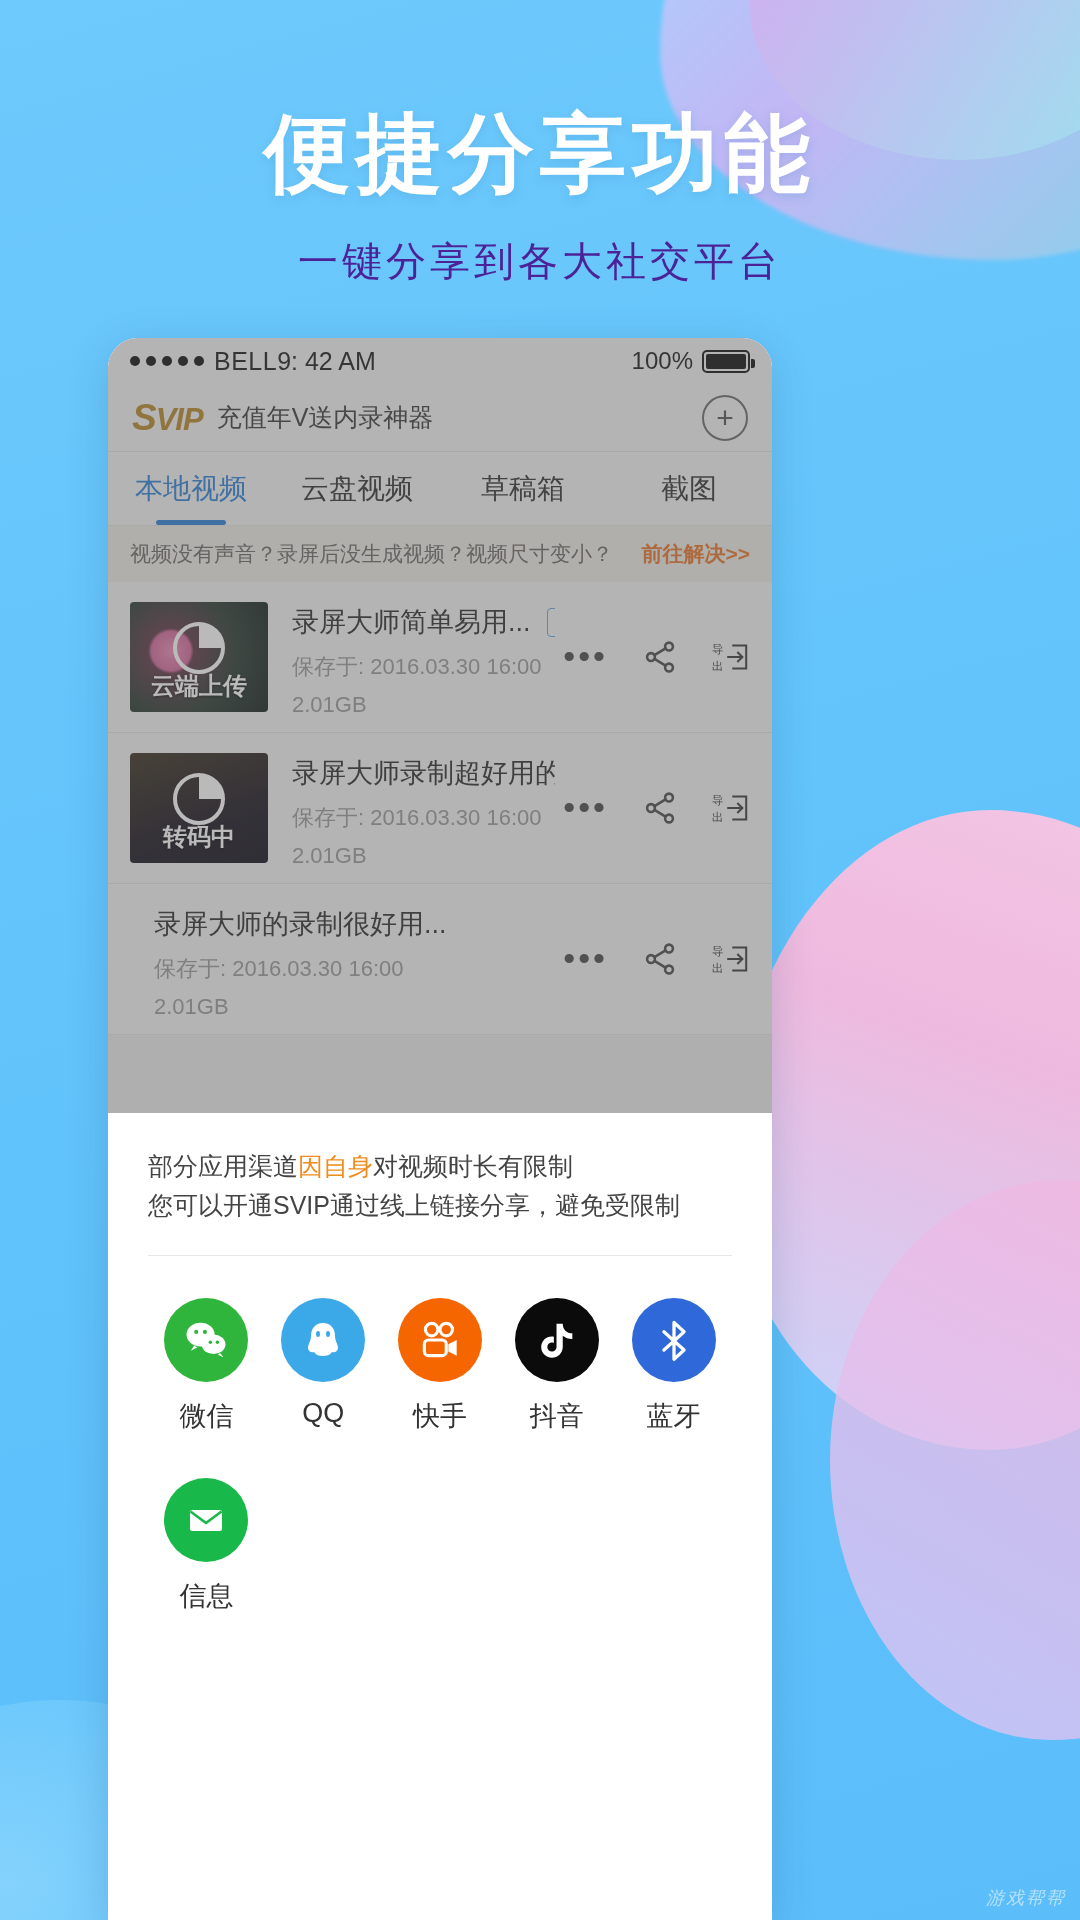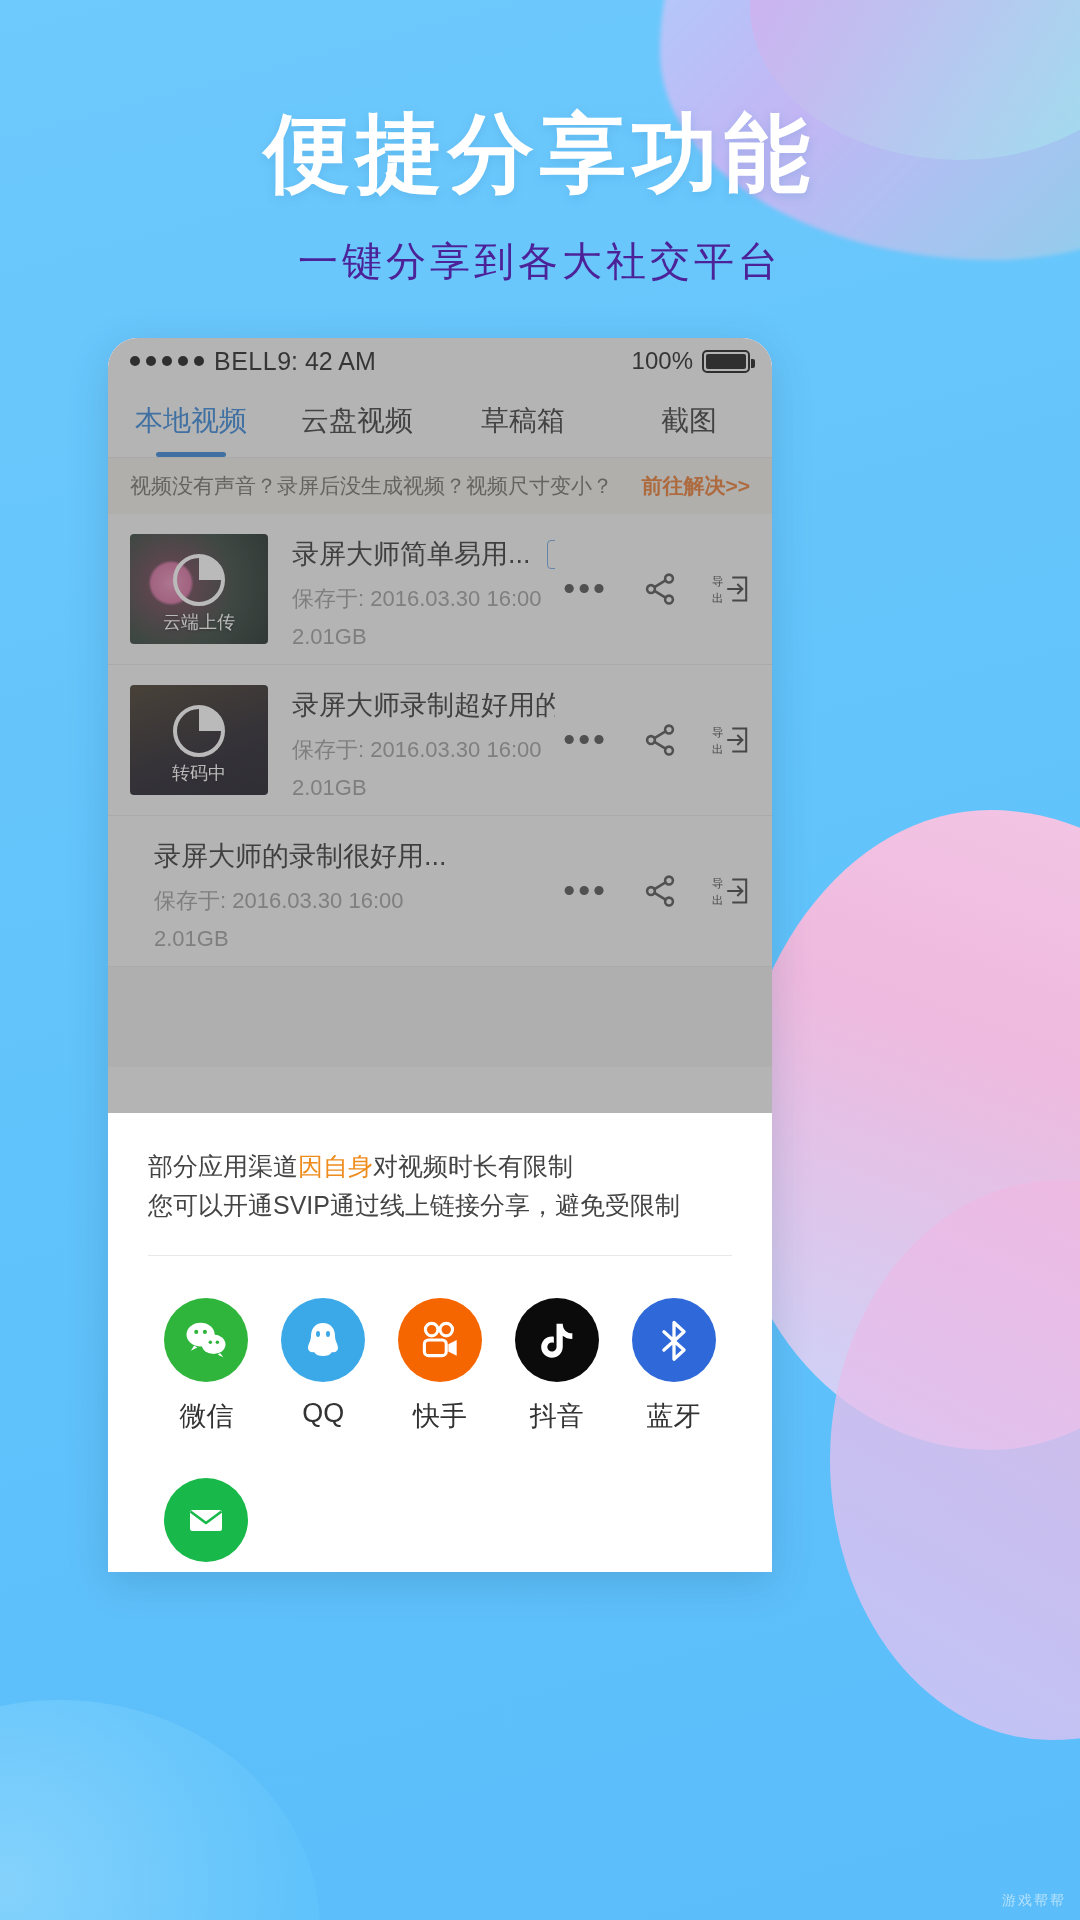--- a/index.html
+++ b/index.html
@@ -73,21 +73,21 @@
     font-size: 40px;
     color: #4c1d95;
     letter-spacing: 4px;
     opacity: .97;
   }
 
   
   .phone {
     position: absolute;
     left: 108px; top: 338px;
-    width: 664px; height: 1234px;
+    width: 664px; height: 1582px;
     border-radius: 30px 30px 0 0;
     overflow: hidden;
     background: #c4b5fd;
     box-shadow: 0 10px 40px rgba(20,60,100,.18);
     z-index: 6;
   }
 
   
   .app-area {
     position: relative;
@@ -212,21 +212,21 @@
   }
   .thumb .playbtn::after {
     content: ""; display: block;
     border-left: 17px solid #fff;
     border-top: 10px solid transparent;
     border-bottom: 10px solid transparent;
     margin-left: 5px;
   }
   .thumb-label {
     position: absolute; left: 0; right: 0; bottom: 10px;
-    text-align: center; color: #fff; font-size: 18px; font-weight: normal;
+    text-align: center; color: #fff; font-size: 24px; font-weight: bold;
     text-shadow: 0 1px 3px rgba(0,0,0,.7);
   }
   .thumb-dur {
     position: absolute; left: 50%; bottom: 8px; transform: translateX(-50%);
     background: rgba(25,25,25,.72); color: #fff;
     font-size: 22px; padding: 3px 14px; border-radius: 16px;
     font-weight: bold; letter-spacing: .5px;
   }
   .vmeta { flex: 1; padding-left: 24px; padding-top: 2px; min-width: 0; }
   .vtitle {
@@ -276,22 +276,22 @@
   .share-label { margin-top: 16px; font-size: 27px; color: #333; }
   .c-wechat  { background: #2fb53c; }
   .c-qq      { background: #3ba8e8; }
   .c-kuaishou{ background: #f56500; }
   .c-douyin  { background: #0b0b0b; }
   .c-bt      { background: #2f68d8; }
   .c-msg     { background: #18b94a; }
 
   .watermark {
     position: absolute; right: 14px; bottom: 10px;
-    font-size: 14px; color: rgba(255,255,255,.55);
-    letter-spacing: 2px; z-index: 60;
+    font-size: 18px; color: rgba(255,255,255,.55);
+    letter-spacing: 2px; z-index: 60; font-style: italic;
   }
 </style>
 </head>
 <body>
 
 <div class="bg-base"></div>
 <div class="blob-top"></div>
 <div class="blob-top2"></div>
 <div class="blob-right"></div>
 <div class="blob-right2"></div>
@@ -320,20 +320,27 @@
       </div>
       <div class="sb-center">9: 42 AM</div>
       <div class="sb-right">
         <span>100%</span>
         <span class="battery">
             <i></i>
           </span>
       </div>
     </div>
 
+    <div class="app-header">
+      <span class="svip-logo">
+        <span class="s">S</span><span>VIP</span>
+      </span>
+      <span class="app-header-text">充值年V送内录神器</span>
+      <span class="plus-btn">+</span>
+    </div>
 
     <div class="tabs">
       <div class="tab active">
         <span>本地视频</span>
           <span class="underline"></span>
       </div>
       <div class="tab">
           <span>云盘视频</span>
         </div>
       <div class="tab">

